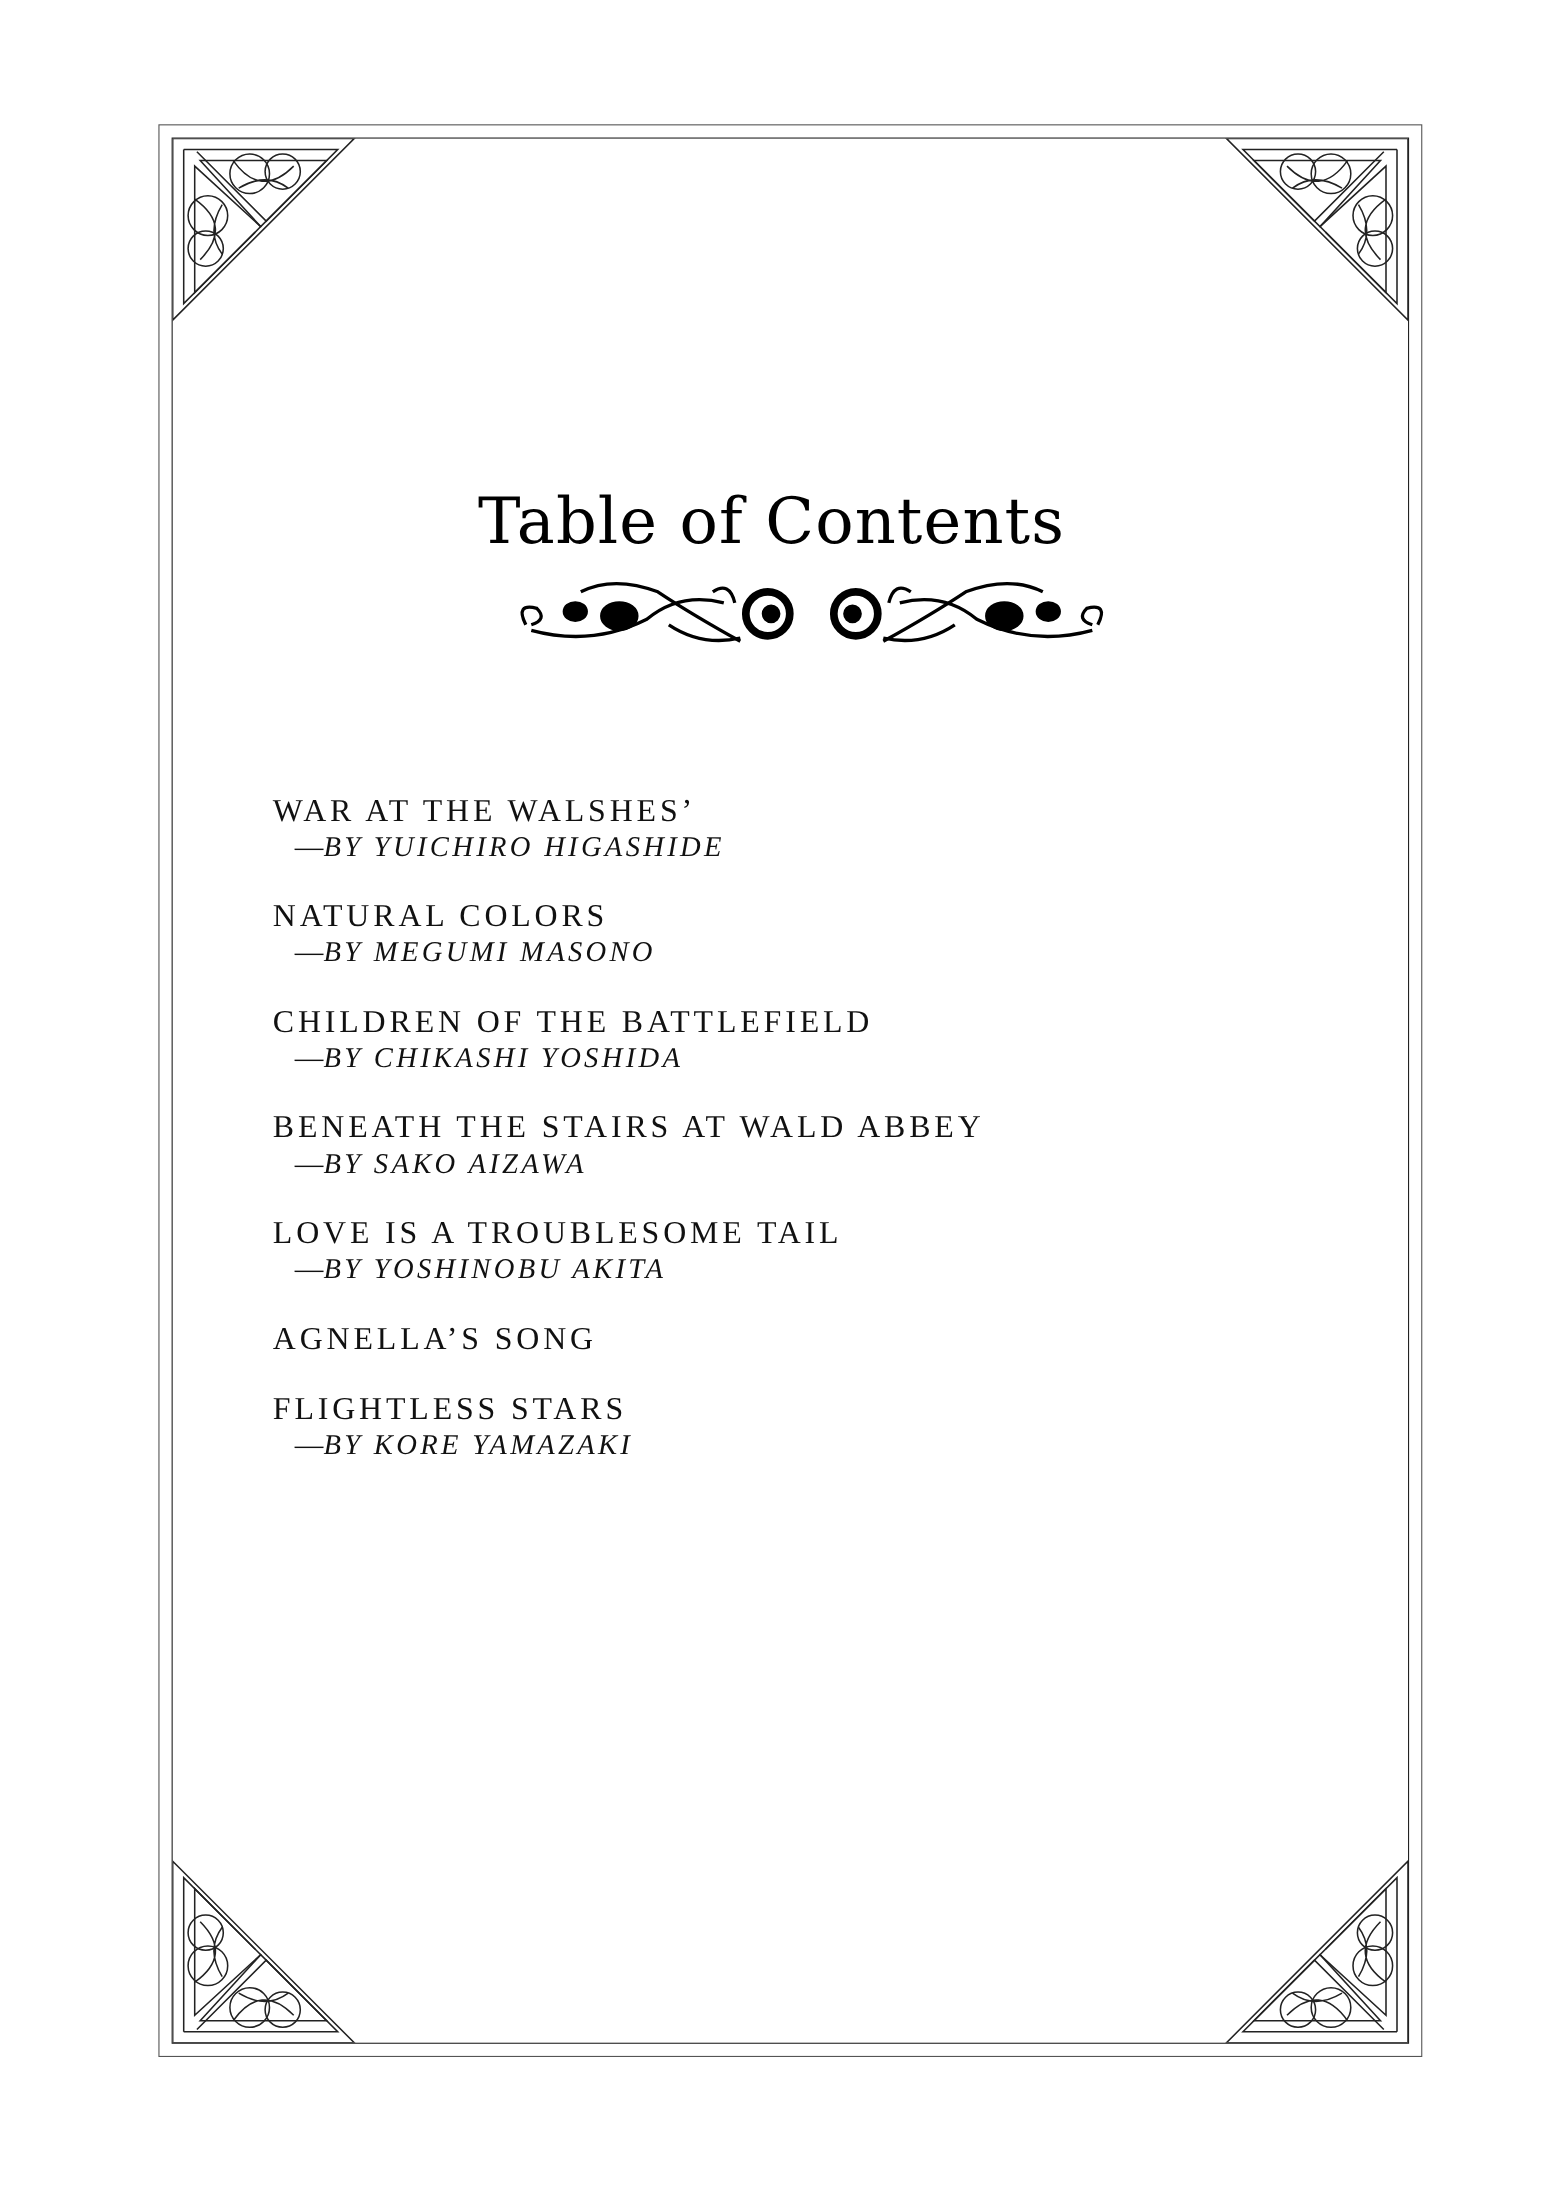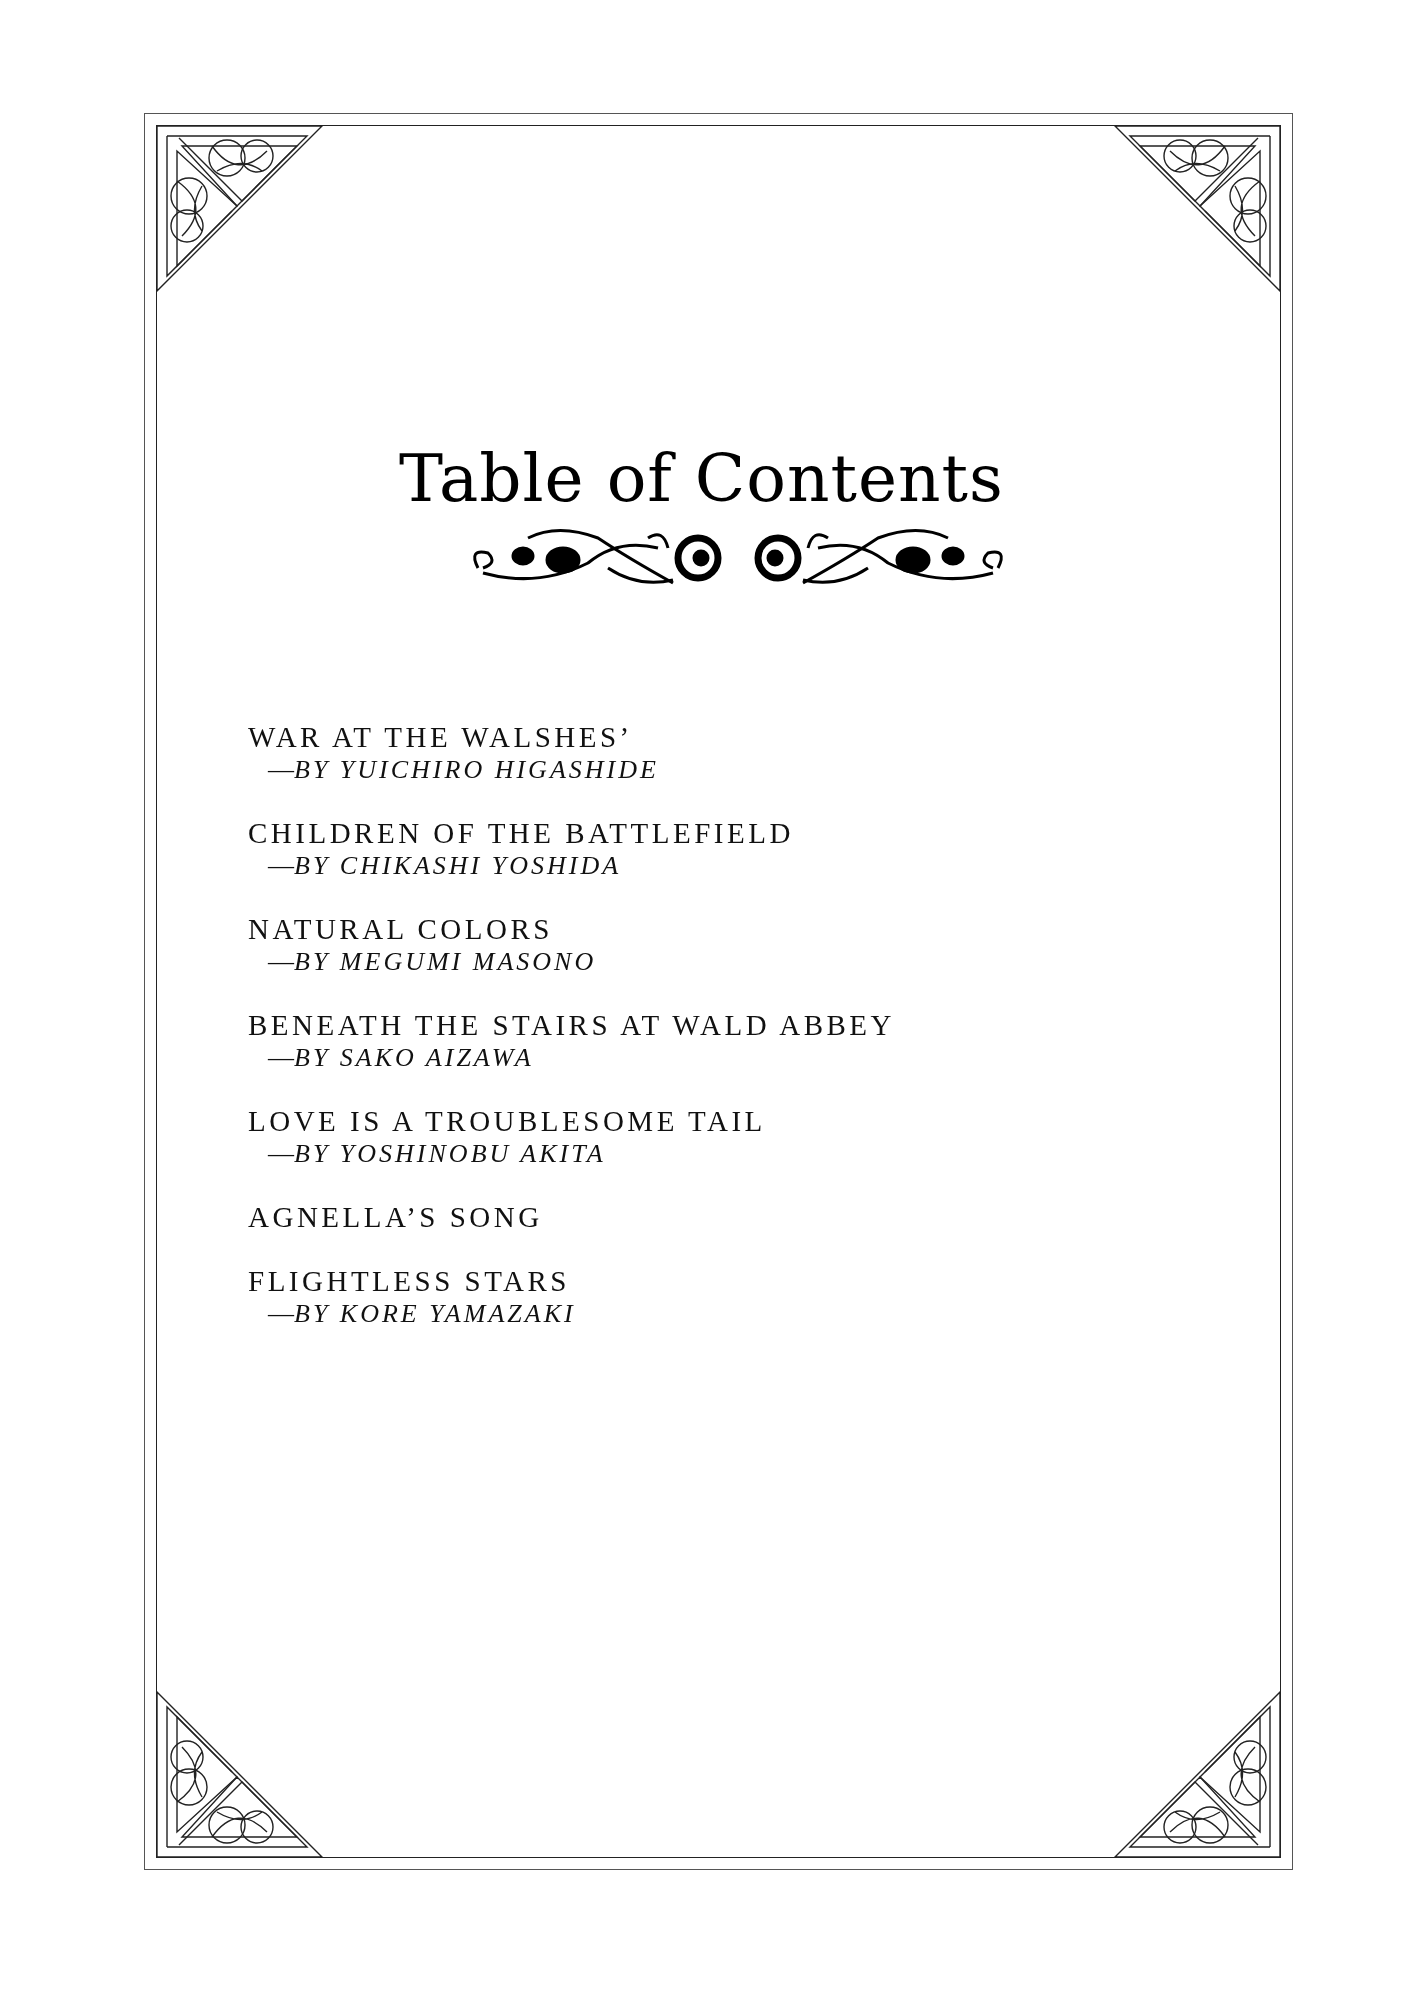--- a/index.html
+++ b/index.html
@@ -10,21 +10,21 @@
   .frame-inner { position: absolute; left: 156px; top: 125px; width: 1125px; height: 1733px;
                  border: 1.5px solid #222; box-sizing: border-box; }
   .corner { position: absolute; width: 172px; height: 172px; }
   .corner svg { width: 100%; height: 100%; display: block; }
   .c-tl { left: 157px; top: 126px; }
   .c-tr { left: 1108px; top: 126px; transform: scaleX(-1); }
   .c-bl { left: 157px; top: 1685px; transform: scaleY(-1); }
   .c-br { left: 1108px; top: 1685px; transform: scale(-1,-1); }
 
   .title { position: absolute; left: 0; width: 1403px; top: 440px; text-align: center;
-           font-family: "DejaVu Serif", serif; font-size: 66px; letter-spacing: 1px; color: #000; }
+           font-family: "DejaVu Serif", serif; font-size: 58px; letter-spacing: 1px; color: #000; }
   .ornament { position: absolute; left: 458px; top: 518px; width: 560px; height: 80px; }
   .ornament svg { width: 100%; height: 100%; }
 
   .toc { position: absolute; left: 228px; top: 720px; width: 1000px; }
   .entry { margin-bottom: 30px; margin-left: 20px; }
   .entry-title { font-size: 29px; letter-spacing: 3.5px; line-height: 34px; text-transform: uppercase; white-space: nowrap; }
   .entry-author { font-size: 26px; font-style: italic; letter-spacing: 3px; line-height: 32px;
                   padding-left: 20px; text-transform: uppercase; white-space: nowrap; }
   .dash { font-style: normal; letter-spacing: 0; }
 </style>
@@ -123,26 +123,26 @@
     </g>
   </svg>
 </div>
 
 <div class="toc">
   <div class="entry">
     <div class="entry-title">War at the Walshes’</div>
     <div class="entry-author"><span class="dash">—</span><span>by Yuichiro Higashide</span></div>
   </div>
   <div class="entry">
+    <div class="entry-title">Natural Colors</div>
+    <div class="entry-author"><span class="dash">—</span><span>by Megumi Masono</span></div>
+  </div>
+  <div class="entry">
     <div class="entry-title">Children of the Battlefield</div>
     <div class="entry-author"><span class="dash">—</span><span>by Chikashi Yoshida</span></div>
-  </div>
-  <div class="entry">
-    <div class="entry-title">Natural Colors</div>
-    <div class="entry-author"><span class="dash">—</span><span>by Megumi Masono</span></div>
   </div>
   <div class="entry">
     <div class="entry-title">Beneath the Stairs at Wald Abbey</div>
     <div class="entry-author"><span class="dash">—</span><span>by Sako Aizawa</span></div>
   </div>
   <div class="entry">
     <div class="entry-title">Love Is a Troublesome Tail</div>
     <div class="entry-author"><span class="dash">—</span><span>by Yoshinobu Akita</span></div>
   </div>
   <div class="entry">

